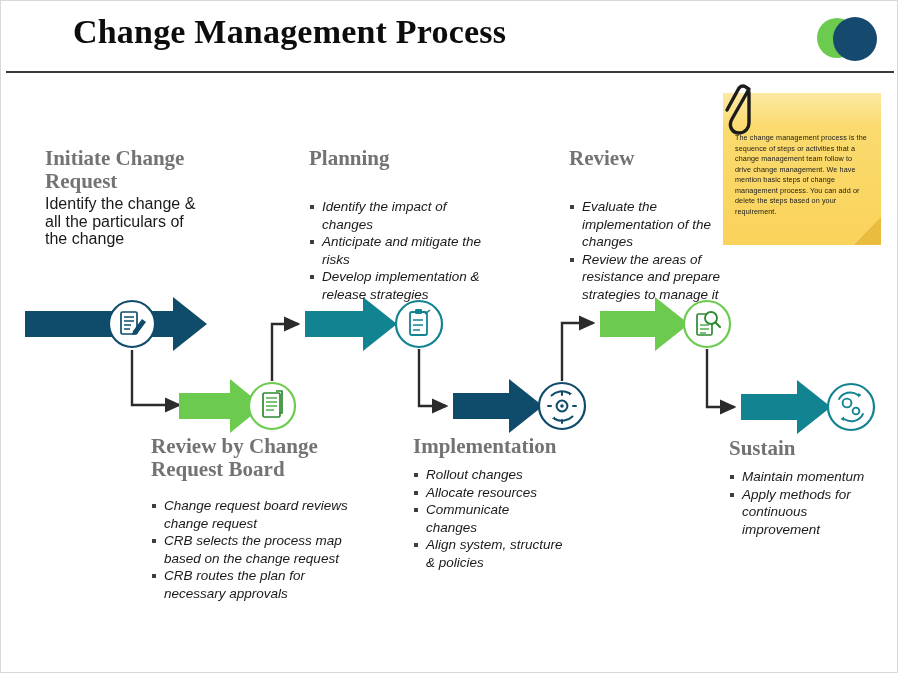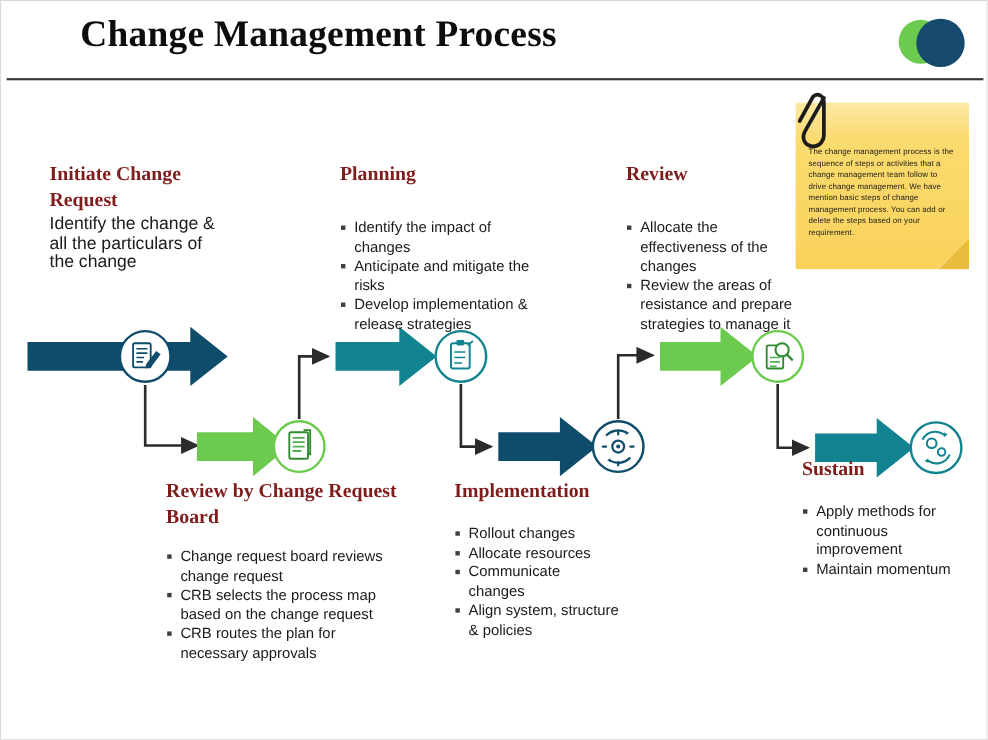--- a/index.html
+++ b/index.html
@@ -25,35 +25,35 @@
              clip-path:polygon(100% 0,100% 100%,0 100%);}
   .note-text{position:absolute;left:12px;top:40px;width:134px;font-size:7.2px;line-height:10.5px;
              text-align:left;color:#1a1a1a;letter-spacing:.1px;}
   .clip{position:absolute;left:-4px;top:-14px;width:44px;height:62px;}
 
   
   .flow{position:absolute;left:0;top:0;width:898px;height:673px;pointer-events:none;}
 
   
   .blk{position:absolute;}
-  .h{font-family:"Liberation Serif",serif;font-weight:700;font-size:18px;line-height:23px;color:#7f1d1d;}
+  .h{font-family:"Liberation Serif",serif;font-weight:700;font-size:21px;line-height:23px;color:#737373;}
   .p{font-size:16px;line-height:17.5px;color:#1a1a1a;margin-top:2px;}
-  ul.b{margin:6px 0 0 0;padding:0;list-style:none;}
+  ul.b{margin:6px 0 0 0;padding:0;list-style:none;font-style:italic;}
   ul.b li{position:relative;padding-left:13px;font-size:13.5px;line-height:17.5px;color:#1a1a1a;}
   ul.b li::before{content:"";position:absolute;left:1px;top:7px;width:4px;height:4px;background:#3f3f3f;}
 
   .b1{left:44px;top:146px;width:160px;}
   .b2{left:308px;top:146px;width:182px;}
   .b3{left:568px;top:146px;width:164px;}
   .b4{left:150px;top:434px;width:212px;}
   .b5{left:412px;top:434px;width:150px;}
-  .b6{left:728px;top:414px;width:140px;}
+  .b6{left:728px;top:436px;width:140px;}
   .b4 ul.b,.b5 ul.b,.b6 ul.b{margin-top:16px;}
   .b2 ul.b,.b3 ul.b{margin-top:28px;}
-  .b5 ul.b,.b6 ul.b{margin-top:18px;}
+  .b5 ul.b,.b6 ul.b{margin-top:8px;}
 </style>
 </head>
 <body>
 
 <div class="slide">
 
   <div class="title">Change Management Process</div>
   <div class="hrule"></div>
   <div class="logo">
     <div class="c-green"></div>
@@ -171,21 +171,21 @@
     <ul class="b">
       <li>Identify the impact of changes</li>
       <li>Anticipate and mitigate the risks</li>
       <li>Develop implementation &amp; release strategies</li>
     </ul>
   </div>
 
   <div class="blk b3">
     <div class="h">Review</div>
     <ul class="b">
-      <li>Allocate the effectiveness of the changes</li>
+      <li>Evaluate the implementation of the changes</li>
       <li>Review the areas of resistance and prepare strategies to manage it</li>
     </ul>
   </div>
 
   <div class="blk b4">
     <div class="h">Review by Change Request Board</div>
     <ul class="b">
       <li>Change request board reviews change request</li>
       <li>CRB  selects the process map based on the change request</li>
       <li>CRB routes the plan for necessary approvals</li>
@@ -198,18 +198,18 @@
       <li>Rollout  changes</li>
       <li>Allocate resources</li>
       <li>Communicate changes</li>
       <li>Align system, structure &amp; policies</li>
     </ul>
   </div>
 
   <div class="blk b6">
     <div class="h">Sustain</div>
     <ul class="b">
+      <li>Maintain momentum</li>
       <li>Apply methods for continuous improvement</li>
-      <li>Maintain momentum</li>
     </ul>
   </div>
 
 </div>
 
 </body></html>

